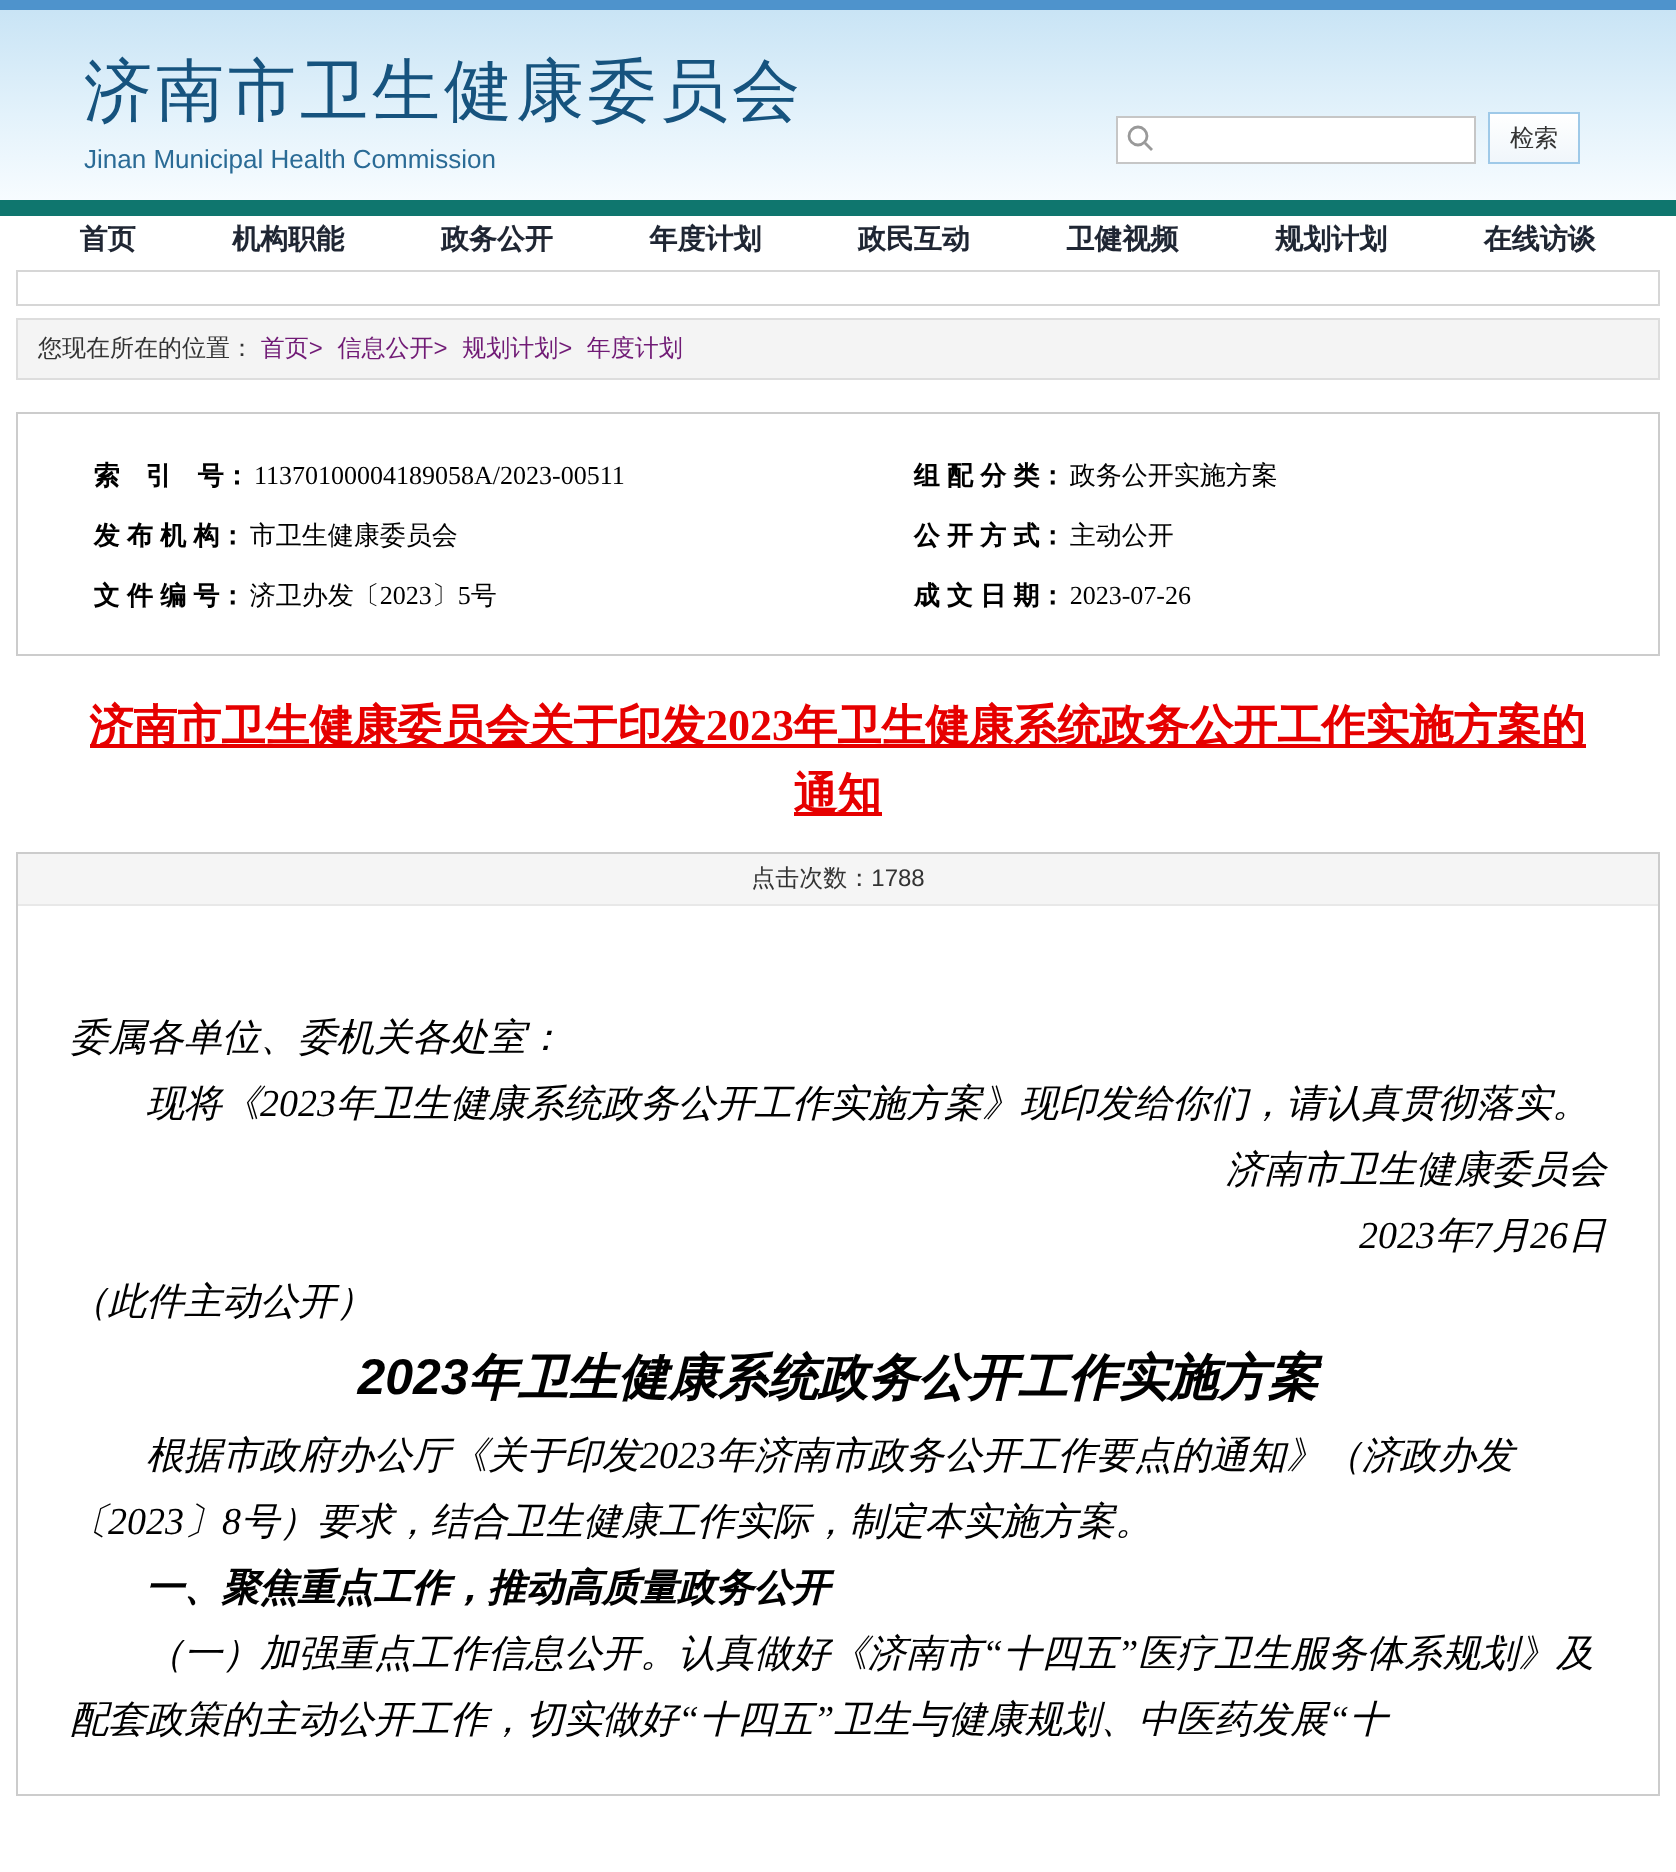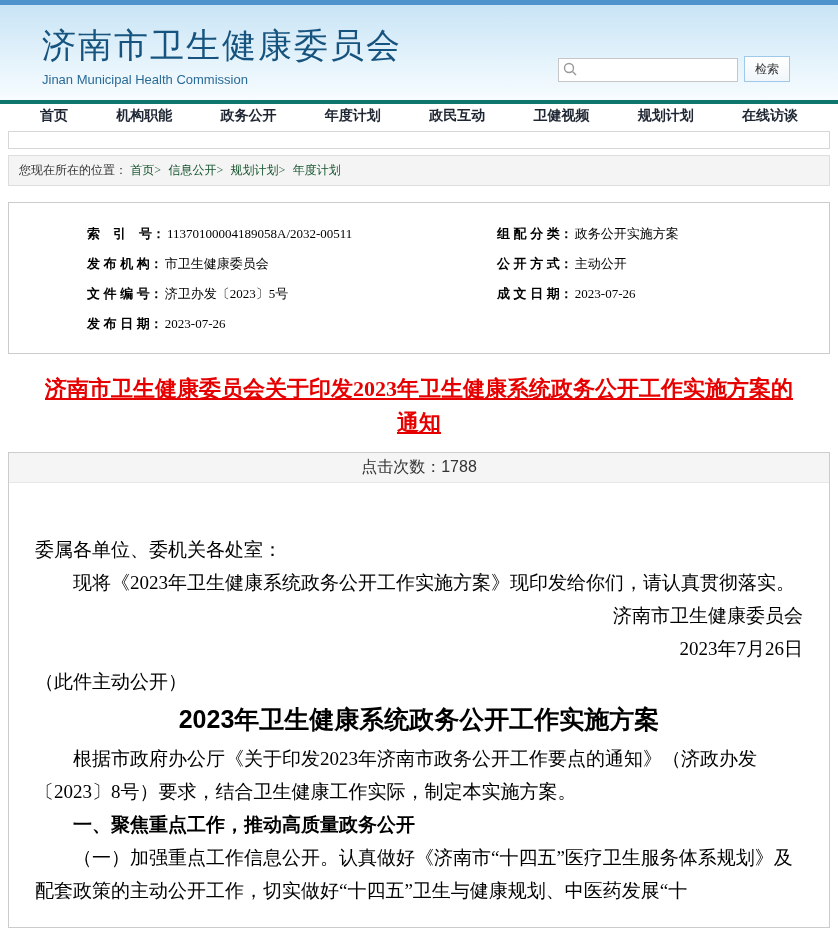--- a/index.html
+++ b/index.html
@@ -22,57 +22,57 @@
   .search-input{
     width:150px;height:20px;border:1px solid #c6c6c6;background:#fff;
     padding:1px 4px 1px 24px;font-size:12px;outline:none;
   }
   .search-btn{
     margin-left:6px;height:26px;padding:0 10px;font-size:12px;color:#333;
     background:linear-gradient(#ffffff,#f0f6fb);border:1px solid #9ec9e8;cursor:pointer;
   }
   
   .navbar{
-    border-top:4px solid #0f766e;background:#fff;
+    border-top:8px solid #0f766e;background:#fff;
     display:flex;justify-content:space-between;padding:3px 40px 4px;
   }
   .nav-item{font-size:14px;font-weight:600;color:#1f2633;text-decoration:none;cursor:pointer;}
   .subnav-bar{margin:2px 8px 0;height:16px;border:1px solid #d6d6d6;background:#fff;}
   
   .breadcrumb{
     margin:6px 8px 0;border:1px solid #ddd;background:#f4f4f4;
     padding:6px 10px;font-size:12px;color:#333;
   }
-  .crumb{color:#14532d;text-decoration:none;cursor:pointer;margin-right:4px;font-family:Liberation Serif, serif;}
+  .crumb{color:#701a75;text-decoration:none;cursor:pointer;margin-right:4px;}
   
   .metabox{
     margin:16px 8px 0;border:1px solid #ccc;background:#fff;
     display:flex;padding:16px 0 14px;
   }
   .meta-col{width:50%;}
   .meta-row{padding:6px 0 6px 38px;font-size:13px;white-space:nowrap;}
-  .m-label{font-weight:bold;color:#000;margin-left:40px;}
+  .m-label{font-weight:bold;color:#000;}
   .m-value{font-family:"Liberation Serif",serif;color:#000;margin-left:2px;}
   
   .doc-title{
     margin:18px 45px 12px;text-align:center;
     font-family:"Liberation Serif",serif;font-weight:bold;
     font-size:22px;line-height:1.55;color:#e60000;text-decoration:underline;
   }
   
   .content-box{margin:2px 8px 0;border:1px solid #ccc;background:#fff;}
   .hits-bar{
     background:#f5f5f5;border-bottom:1px solid #e8e8e8;
-    text-align:center;font-size:16px;color:#333;padding:4px 0;
+    text-align:center;font-size:12px;color:#333;padding:4px 0;
   }
   .doc-body{
     padding:50px 26px 20px;font-family:"Liberation Serif",serif;
     font-size:19px;line-height:1.74;color:#000;
   }
-  .doc-body p{margin:0;}
+  .doc-body p{margin:0;font-style:italic;}
   .indent{text-indent:2em;}
   .right{text-align:right;}
   .signer{margin-top:26px;}
   .plan-title{
     text-align:center;font-family:"Liberation Sans",sans-serif;
     font-weight:bold;font-size:25px;margin:38px 0 30px;
   }
   .section-heading{
     font-family:"Liberation Sans",sans-serif;font-weight:bold;
     font-size:19px;text-indent:2em;
@@ -117,30 +117,27 @@
   <span>您现在所在的位置：</span>
   <a class="crumb">首页&gt;</a>
   <a class="crumb">信息公开&gt;</a>
   <a class="crumb">规划计划&gt;</a>
   <a class="crumb">年度计划</a>
 </div>
 
 <div class="metabox">
   <div class="meta-col">
     <div class="meta-row">
-      <span class="m-label">索　引　号：</span><span class="m-value">11370100004189058A/2032-00511</span>
+      <span class="m-label">索　引　号：</span><span class="m-value">11370100004189058A/2023-00511</span>
     </div>
     <div class="meta-row">
       <span class="m-label">发 布 机 构：</span><span class="m-value">市卫生健康委员会</span>
     </div>
     <div class="meta-row">
       <span class="m-label">文 件 编 号：</span><span class="m-value">济卫办发〔2023〕5号</span>
-    </div>
-    <div class="meta-row">
-      <span class="m-label">发 布 日 期：</span><span class="m-value">2023-07-26</span>
     </div>
   </div>
   <div class="meta-col">
     <div class="meta-row">
       <span class="m-label">组 配 分 类：</span><span class="m-value">政务公开实施方案</span>
     </div>
     <div class="meta-row">
       <span class="m-label">公 开 方 式：</span><span class="m-value">主动公开</span>
     </div>
     <div class="meta-row">

